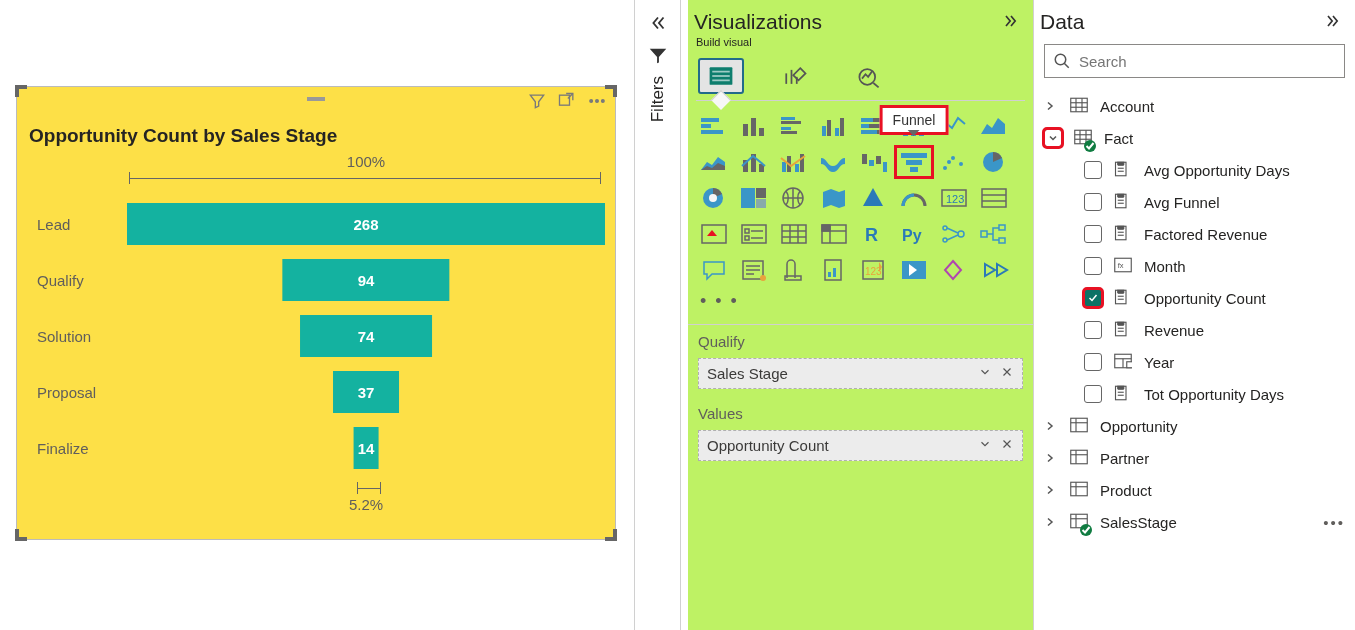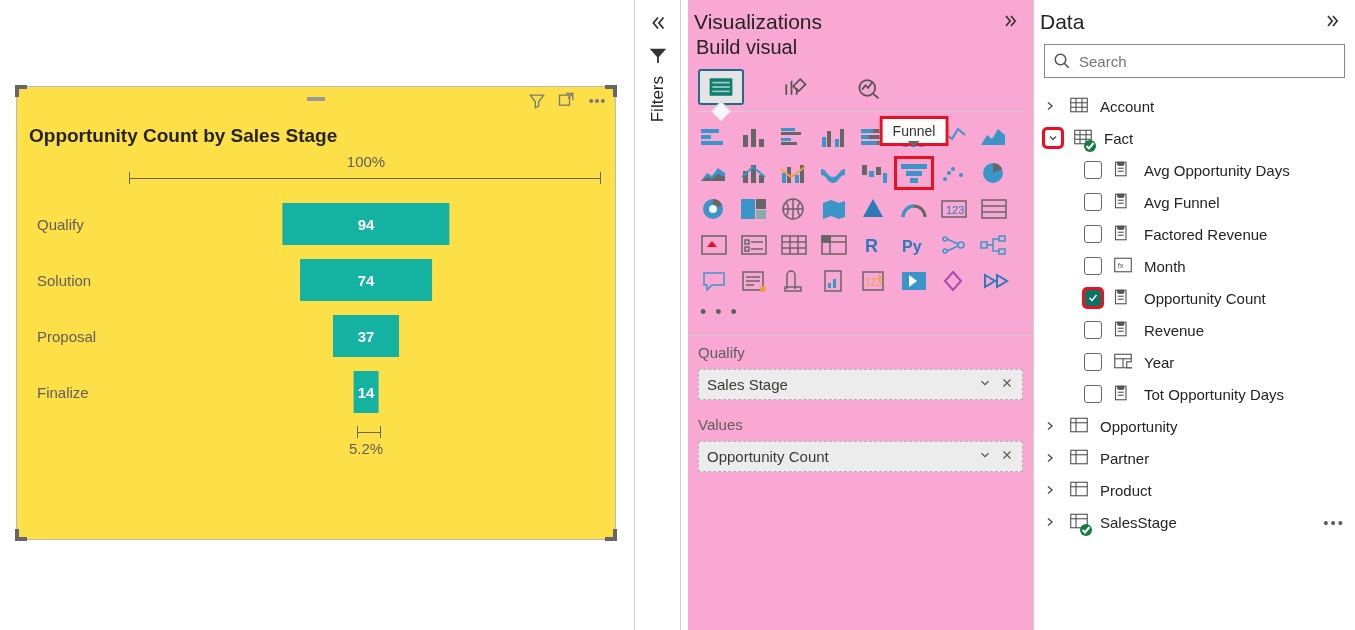--- a/index.html
+++ b/index.html
@@ -94,29 +94,29 @@
     .filters-text {
       writing-mode:vertical-rl; transform:rotate(180deg);
       font-size:17px; color:#252423; margin-top:6px; display:inline-block;
     }
     .pane-divider-l { position:absolute; left:634px; top:0; bottom:0; width:1px; background:#d0d0d0;}
     .pane-divider-m { position:absolute; left:680px; top:0; bottom:0; width:1px; background:#d0d0d0;}
 
     
     .viz-pane {
       position:absolute; left:688px; top:0; width:346px; bottom:0;
-      background:#f9a8d4;
+      background:#bef264;
       border-right:1px solid #d0d0d0;
     }
     .pane-header {
       display:flex; align-items:center; justify-content:space-between;
       padding:10px 12px 2px 6px;
     }
     .pane-header h2 { font-size:21px; font-weight:400; color:#252423;}
-    .pane-subtitle { font-size:20px; color:#252423; padding:0 0 6px 8px;}
+    .pane-subtitle { font-size:11px; color:#252423; padding:0 0 6px 8px;}
     .tab-btns { display:flex; gap:28px; padding:4px 0 0 10px;}
     .tab-btn { width:46px; height:36px; display:flex; align-items:center; justify-content:center; border-radius:3px;}
     .tab-btn.active { background:#e4e4e4; border:2px solid #226b8a;}
     .tab-btn svg { width:28px; height:24px; }
     .tab-underline { height:1px; background:#d0d0d0; margin:6px 8px 0 8px; position:relative;}
     .tab-caret { position:absolute; left:18px; top:-7px; width:14px; height:14px; background:#f7f7f7; border-left:1px solid #d0d0d0; border-top:1px solid #d0d0d0; transform:rotate(45deg);}
     .gallery { padding:10px 6px 0 8px; display:grid; grid-template-columns:repeat(8, 36px); gap:6px 4px; }
     .gallery .cell { width:36px; height:30px; display:flex; align-items:center; justify-content:center; position:relative;}
     .gallery .cell.highlight { outline:3px solid #e81123; outline-offset:-1px;}
     .tooltip {
@@ -193,20 +193,28 @@
   </div>
 
   <div class="chart-title">Opportunity Count by Sales Stage</div>
 
   <div class="funnel-area">
     <div class="percent-top" style="padding-left:90px">100%</div>
     <div class="scale-line" style="width:472px; margin-left:92px;">
         <span class="bar"></span>
       </div>
 
+    <div class="funnel-row">
+      <span class="funnel-label">Lead</span>
+      <div class="funnel-barzone">
+          <div class="funnel-bar" style="width:100%">
+            <span>268</span>
+          </div>
+        </div>
+    </div>
     <div class="funnel-row">
       <span class="funnel-label">Qualify</span>
       <div class="funnel-barzone">
           <div class="funnel-bar" style="width:35%">
             <span>94</span>
           </div>
         </div>
     </div>
     <div class="funnel-row">
       <span class="funnel-label">Solution</span>

